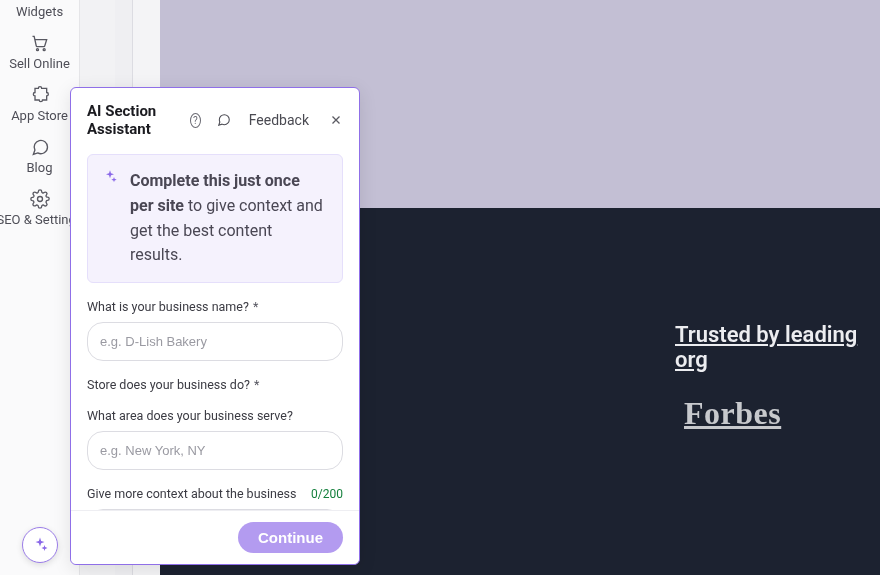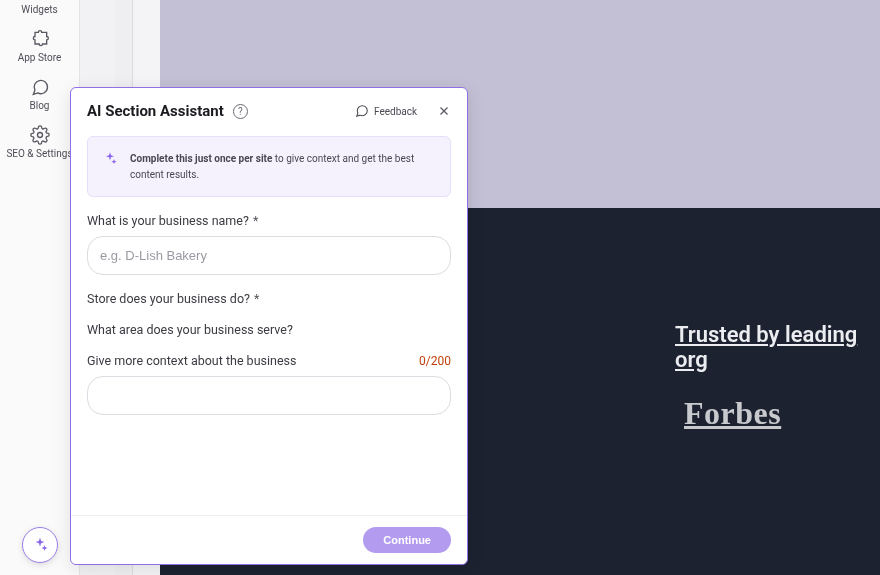--- a/index.html
+++ b/index.html
@@ -12,21 +12,21 @@
       position: absolute; left: 0; top: 0; bottom: 0; width: 80px;
       background: #fafafb; border-right: 1px solid #e5e5e8;
       display: flex; flex-direction: column; align-items: center;
     }
     .sidebar-item {
       width: 80px; display: flex; flex-direction: column; align-items: center;
       gap: 3px; cursor: pointer; padding: 6px 0 8px 0;
     }
     .sidebar-item .icon { color: #585861; }
     .sidebar-item .label {
-      font-size: 10px; color: #4e4e57; text-align: center; white-space: nowrap;
+      font-size: 13px; color: #4e4e57; text-align: center; white-space: nowrap;
     }
     .hero {
       position: absolute; left: 160px; right: 0; top: 0; height: 208px;
       background: #c3bfd4;
     }
     .dark-section {
       position: absolute; left: 160px; right: 0; top: 208px; bottom: 0;
       background: #1c2230; color: #ecedf0;
     }
     .trusted {
@@ -40,86 +40,96 @@
     }
     .inner-border {
       position: absolute; left: 115px; top: 0; bottom: 0; width: 18px;
       background: #efeff2; border-right: 1px solid #dcdce2;
     }
     .canvas-left-strip {
       position: absolute; left: 133px; top: 0; bottom: 0; width: 27px;
       background: #f4f4f6;
     }
     .modal {
-      position: absolute; left: 70px; top: 87px; width: 398px; height: 478px;
+      position: absolute; left: 70px; top: 87px; width: 290px; height: 478px;
       background: #fff; border: 1px solid #8f6fe8; border-radius: 6px;
       box-shadow: 0 4px 18px rgba(0,0,0,0.1);
       display: flex; flex-direction: column;
     }
     .modal-header {
       display: flex; align-items: center; padding: 14px 16px 12px 16px; gap: 8px;
     }
     .modal-title { font-size: 15px; font-weight: 700; color: #1b1b20; }
     .help-icon {
       width: 15px; height: 15px; border: 1.5px solid #6b6b74; border-radius: 50%;
       display: inline-flex; align-items: center; justify-content: center;
       font-size: 10px; color: #6b6b74; margin-left: 1px;
     }
     .modal-header .spacer { flex: 1; }
     .feedback-btn {
-      display: inline-flex; align-items: center; gap: 5px; cursor: pointer;
-      font-size: 10px; color: #4a4a52;
+      display: inline-flex; align-items: center; gap: 18px; cursor: pointer;
+      font-size: 14px; color: #4a4a52;
     }
     .close-x { margin-left: 12px; cursor: pointer; color: #5a5a62; }
     .modal-body {
       padding: 4px 16px 0 16px; overflow: hidden; flex: 1;
     }
     .info-box {
       background: #f5f2fd; border: 1px solid #e5dffb; border-radius: 6px;
       padding: 14px 16px 14px 42px; position: relative;
-      font-size: 10px; line-height: 1.55; color: #4a4754;
+      font-size: 16px; line-height: 1.55; color: #4a4754;
     }
     .info-box .sparkle { position: absolute; left: 14px; top: 14px; color: #8a68e8; }
     .field-group { margin-top: 16px; }
     .field-label {
       font-size: 12.5px; color: #3b3b43; margin-bottom: 8px; display: flex; align-items: center;
     }
     .field-label .req { margin-left: 4px; color: #55555f; }
-    .counter { margin-left: auto; font-size: 12px; color: #c2410c; text-align: center; }
+    .counter { margin-left: auto; font-size: 12px; color: #15803d; text-align: center; }
     .text-input {
       width: 100%; height: 39px; border: 1px solid #dcdce2; border-radius: 16px;
       padding: 0 12px; font-size: 13px; color: #2b2b2b; background: #fff; outline: none;
     }
     .text-input::placeholder { color: #9a9aa2; }
     .modal-footer {
       border-top: 1px solid #eeeef2; padding: 11px 16px; display: flex; justify-content: flex-end;
       background: #fff; border-radius: 0 0 6px 6px;
     }
     .continue-btn {
       background: #b39bf0; color: #fff; border: none; border-radius: 18px;
-      padding: 7px 20px; font-size: 11px; font-weight: 600; cursor: pointer;
+      padding: 7px 20px; font-size: 15px; font-weight: 600; cursor: pointer;
     }
     .fab {
       position: absolute; left: 22px; bottom: 12px; width: 36px; height: 36px;
       border-radius: 50%; background: #fff; border: 1.5px solid #9b7de8;
       display: flex; align-items: center; justify-content: center; cursor: pointer;
       box-shadow: 0 2px 6px rgba(0,0,0,0.12);
     }
     .fab svg { color: #8a68e8; }
     svg { display: block; }
   </style>
 </head>
 <body>
 
 <div class="inner-border"></div>
 <div class="canvas-left-strip"></div>
 
 <nav class="sidebar">
   <div class="sidebar-item" style="padding-top:4px">
     <span class="label">Widgets</span>
+  </div>
+  <div class="sidebar-item">
+    <span class="icon">
+      <svg width="20" height="20" viewBox="0 0 24 24" fill="none" stroke="currentColor" stroke-width="1.6">
+          <circle cx="9" cy="20" r="1.2"></circle>
+          <circle cx="17" cy="20" r="1.2"></circle>
+          <path d="M3 4h2l2.5 11.5a1 1 0 0 0 1 .8h8.2a1 1 0 0 0 1-.8L20 8H6"></path>
+        </svg>
+    </span>
+    <span class="label">Sell Online</span>
   </div>
   <div class="sidebar-item">
     <span class="icon">
       <svg width="20" height="20" viewBox="0 0 24 24" fill="none" stroke="currentColor" stroke-width="1.6">
           <path d="M14 4a2 2 0 1 0-4 0H6v5a2 2 0 1 0 0 4v5h5a2 2 0 1 0 4 0h5v-5a2 2 0 1 0 0-4V4h-6z"></path>
         </svg>
     </span>
     <span class="label">App Store</span>
   </div>
   <div class="sidebar-item">
@@ -190,20 +200,21 @@
       <div class="field-label">
         <span>Store does your business do?</span>
         <span class="req">*</span>
       </div>
     </div>
 
     <div class="field-group">
       <div class="field-label">
         <span>What area does your business serve?</span>
       </div>
+      <input class="text-input" placeholder="e.g. New York, NY" style="">
     </div>
 
     <div class="field-group">
       <div class="field-label">
         <span>Give more context about the business</span>
         <span class="counter">0/200</span>
       </div>
       <input class="text-input" style="">
     </div>
   </div>

